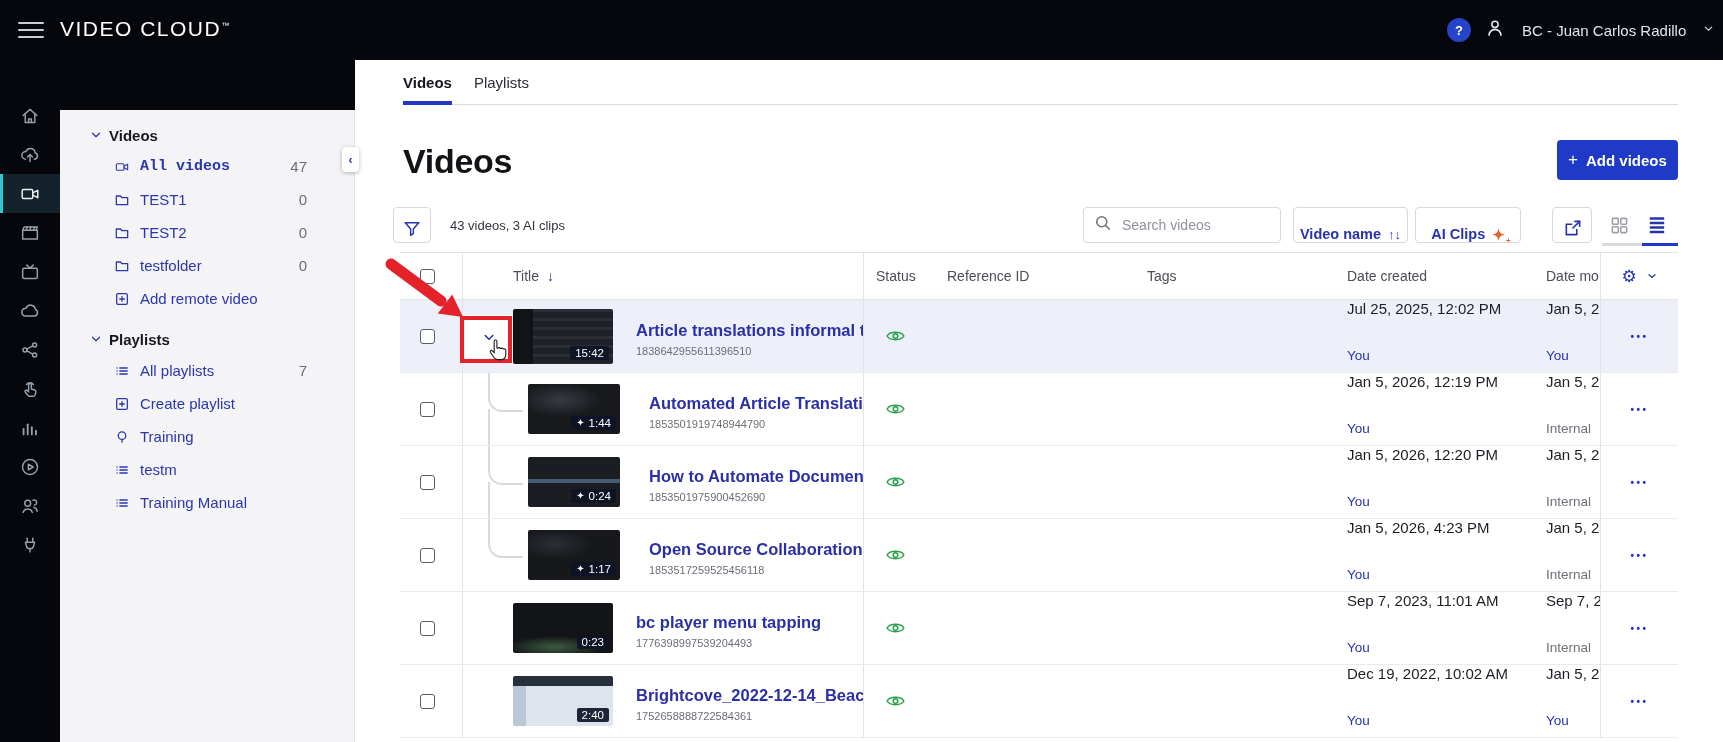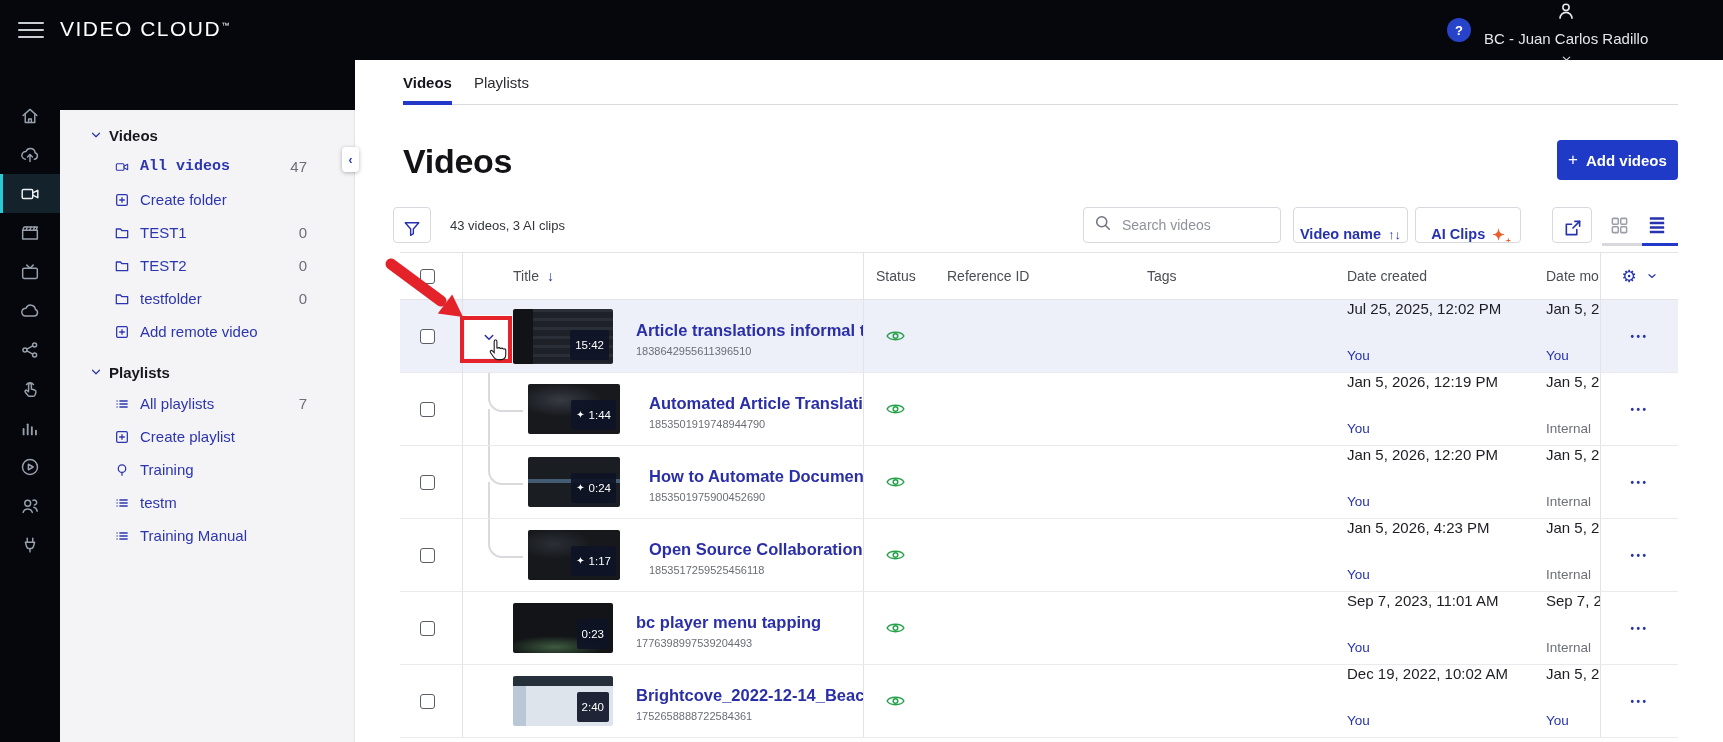--- a/index.html
+++ b/index.html
@@ -6,21 +6,21 @@
   .screen{position:relative;width:1723px;height:742px;overflow:hidden;background:#f9a8d4;
           font-family:"Liberation Sans",sans-serif;-webkit-font-smoothing:antialiased;}
   
   .topbar{position:absolute;left:0;top:0;width:1723px;height:60px;background:#05070d;z-index:6;}
   .hamburger{position:absolute;left:18px;top:22px;width:26px;height:16px;cursor:pointer;}
   .hamburger span{display:block;height:2px;background:#c9cdd4;border-radius:1px;margin-bottom:5px;}
   .logo{position:absolute;left:60px;top:17px;color:#fff;font-size:21px;letter-spacing:1.5px;font-weight:400;}
   .logo sup{font-size:8px;letter-spacing:0;}
   .help-btn{position:absolute;left:1447px;top:18px;width:24px;height:24px;border-radius:50%;background:#2743c9;
             color:#fff;font-size:13px;font-weight:700;display:flex;align-items:center;justify-content:center;cursor:pointer;}
-  .user-wrap{position:absolute;left:1484px;top:0;height:60px;display:flex;align-items:center;gap:4px;color:#e2e5ea;flex-direction:column;}
+  .user-wrap{position:absolute;left:1484px;top:0;height:60px;display:flex;align-items:center;gap:16px;color:#e2e5ea;}
   .user-name{font-size:15px;}
   
   .rail{position:absolute;left:0;top:60px;width:60px;height:682px;background:#05070d;padding-top:36px;box-sizing:border-box;z-index:5;}
   .rail-item{position:relative;width:60px;height:39px;display:flex;align-items:center;justify-content:center;color:#97a0ab;cursor:pointer;}
   .rail-item.active{background:#13222b;color:#eef2f5;}
   .rail-item.active::before{content:"";position:absolute;left:0;top:0;bottom:0;width:3px;background:#2bc9d2;}
   .rail-item svg{width:22px;height:22px;}
   
   .nav-top-black{position:absolute;left:60px;top:60px;width:295px;height:50px;background:#05070d;z-index:4;}
   .sidenav{position:absolute;left:60px;top:110px;width:295px;height:632px;background:#f4f4f6;border-right:1px solid #e4e4e8;
@@ -100,21 +100,21 @@
   .expand-btn{position:absolute;left:2px;top:15px;width:47px;height:43px;background:#fff;border:none;border-radius:2px;
               display:flex;align-items:center;justify-content:center;cursor:pointer;}
   .conn-corner{position:absolute;left:25px;top:0;width:33px;height:37px;border-left:2px solid #d9d9de;
                border-bottom:2px solid #d9d9de;border-bottom-left-radius:14px;}
   .conn-stem{position:absolute;left:25px;top:36px;bottom:0;border-left:2px solid #d9d9de;}
   .thumb{position:absolute;border-radius:2px;overflow:hidden;cursor:pointer;}
   .thumb.parent{left:50px;top:9px;width:100px;height:55px;}
   .thumb.childpos{left:65px;top:11px;width:92px;height:50px;}
   .thumb.plainpos{left:50px;top:11px;width:100px;height:50px;}
   .badge{position:absolute;right:4px;bottom:4px;display:flex;align-items:center;gap:4px;background:rgba(14,20,38,0.92);
-         color:#fff;font-size:11.5px;padding:8px 5px;border-radius:2px;line-height:1.25;}
+         color:#fff;font-size:11.5px;padding:0 5px;border-radius:2px;line-height:1.25;}
   .bspark{font-size:10px;line-height:1;}
   .tt{position:absolute;top:20px;white-space:nowrap;}
   .tt .vtitle{font-size:16.5px;font-weight:700;color:#2a2fa8;cursor:pointer;line-height:20px;}
   .tt .vid{font-size:11px;color:#6b6e76;margin-top:5px;}
   
   .v-code-editor{background-image:linear-gradient(90deg,#111317 0 20px,rgba(0,0,0,0) 20px),
                  repeating-linear-gradient(180deg,#2a2e36 0 3px,#1e2127 3px 9px);background-color:#1e2127;}
   .v-dark-a{background:radial-gradient(55px 22px at 35% 32%,#363b43,#17191d 75%);background-color:#17191d;}
   .v-dark-b{background-image:linear-gradient(180deg,#1a1d22 0 45%,rgba(120,170,215,.45) 45% 52%,#1a1d22 52%);background-color:#1a1d22;}
   .v-dark-c{background:radial-gradient(50px 20px at 28% 28%,#2b2f36,#16181c 75%);background-color:#16181c;}
@@ -279,30 +279,20 @@
       </div>
       <div class="nav-item bold">
         <span style="display:flex;width:16px;height:16px">
           <svg viewBox="0 0 24 24" fill="none" stroke="currentColor" stroke-width="1.6" stroke-linecap="round" stroke-linejoin="round">
             <rect x="3.5" y="7" width="11.5" height="10" rx="1.5"></rect>
             <path d="M15 10.8 L20.5 8 V16 L15 13.2"></path>
           </svg>
         </span>
         <span class="nv-label">All videos</span>
         <span class="nav-count">47</span>
-      </div>
-      <div class="nav-item">
-        <span style="display:flex;width:16px;height:16px">
-          <svg viewBox="0 0 24 24" fill="none" stroke="currentColor" stroke-width="1.9" stroke-linecap="round" stroke-linejoin="round">
-            <rect x="4" y="4" width="16" height="16" rx="2"></rect>
-            <path d="M12 8.5 V15.5"></path>
-            <path d="M8.5 12 H15.5"></path>
-          </svg>
-        </span>
-        <span class="nv-label">Create folder</span>
       </div>
       <div class="nav-item">
         <span style="display:flex;width:16px;height:16px">
           <svg viewBox="0 0 24 24" fill="none" stroke="currentColor" stroke-width="1.9" stroke-linecap="round" stroke-linejoin="round">
             <path d="M3.5 19 V6 h6.2 l2 2.3 H20.5 V19 Z"></path>
           </svg>
         </span>
         <span class="nv-label">TEST1</span>
         <span class="nav-count">0</span>
       </div>

